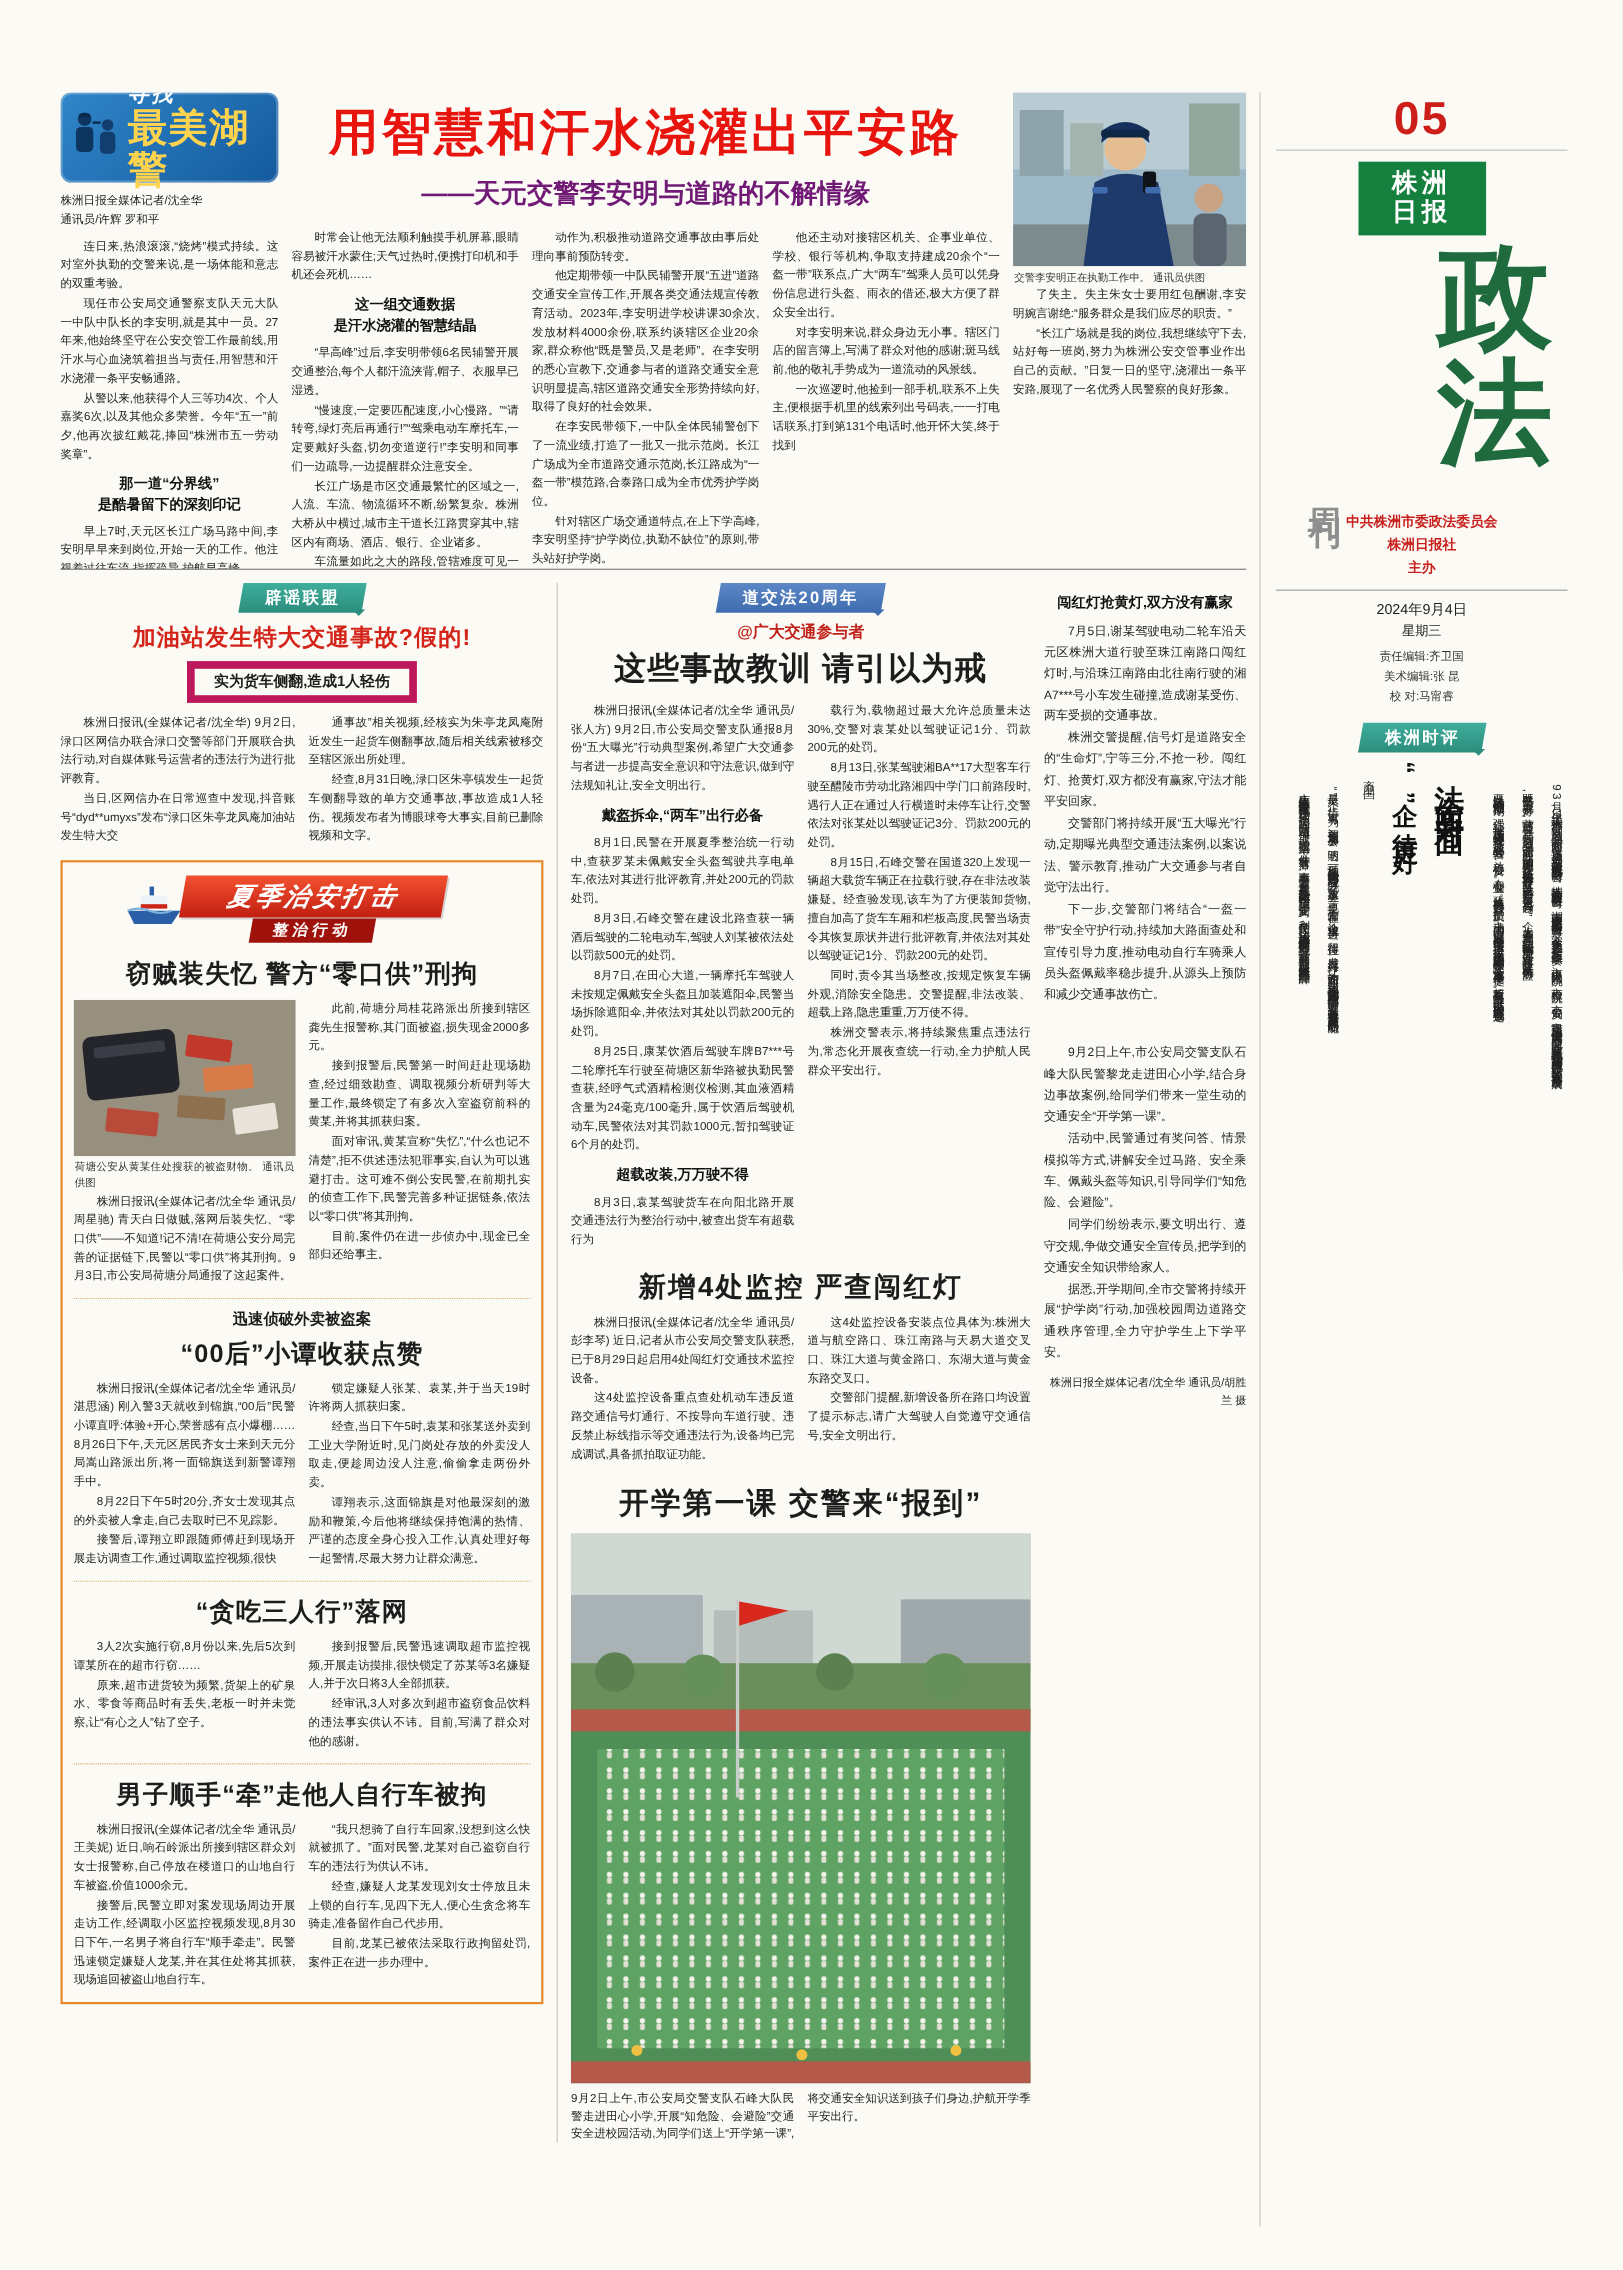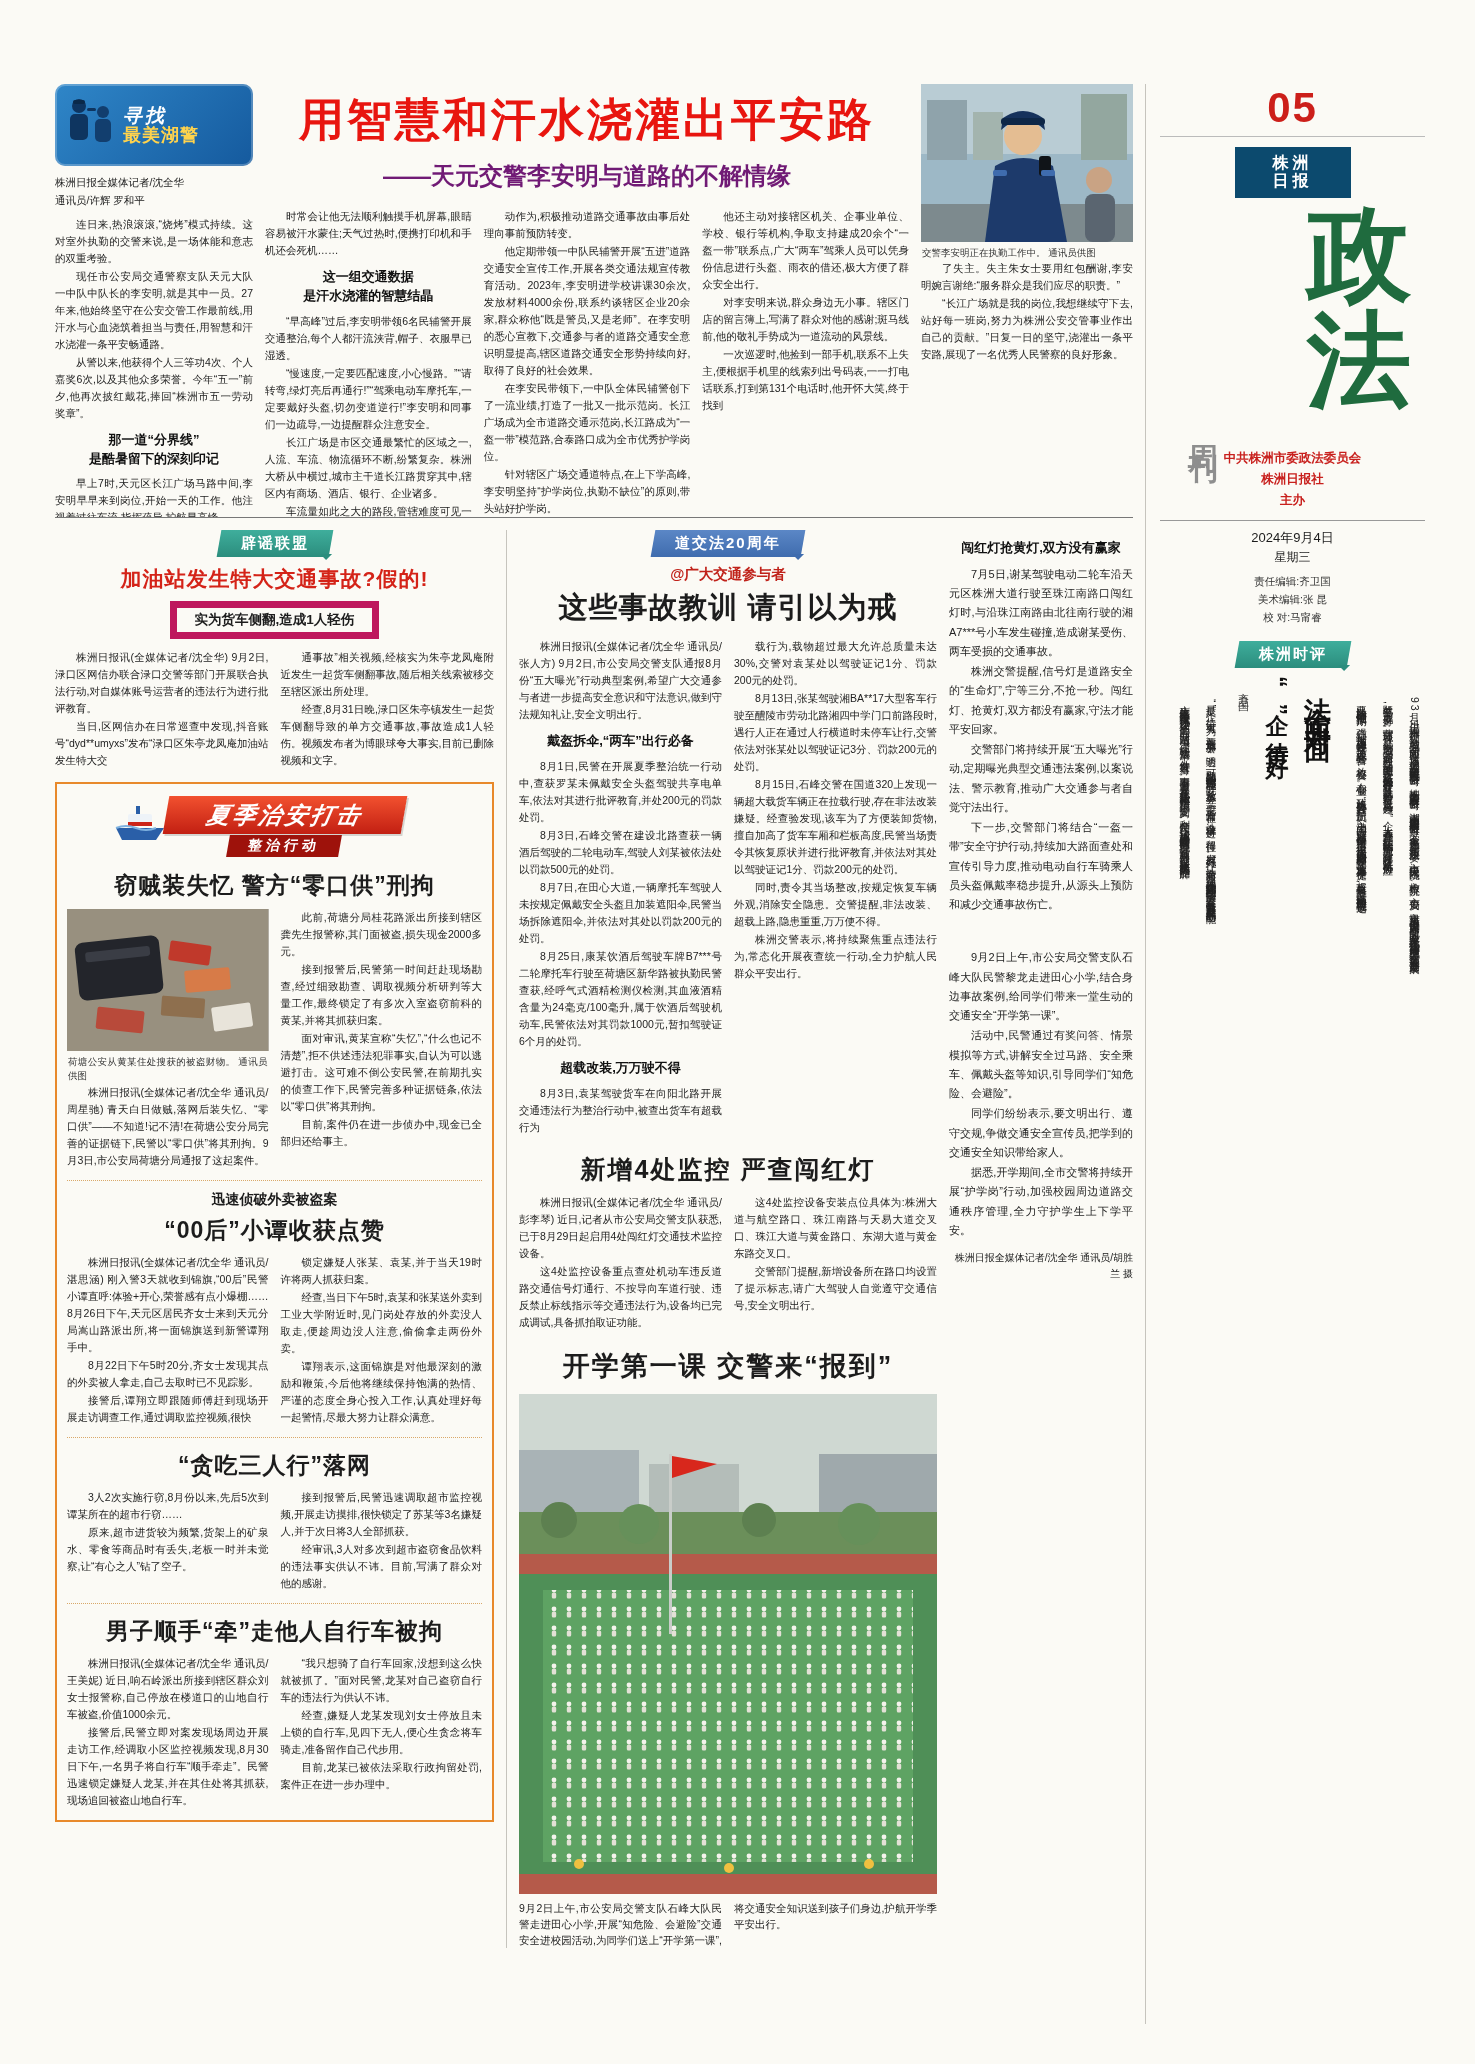--- a/index.html
+++ b/index.html
@@ -20,21 +20,21 @@
 
   
   .lead { height:434px; overflow:hidden; display:flex; gap:12px; border-bottom:1.5px solid #777; padding-bottom:8px; }
   .lead-c1 { width:198px; flex:0 0 auto; }
   .lead-mid { flex:1 1 auto; min-width:0; }
   .lead-c5 { width:212px; flex:0 0 auto; }
   .logo { width:198px; height:82px; border-radius:10px; display:flex; align-items:center; gap:6px; padding:6px 8px;
           background:linear-gradient(135deg,#2f86c8,#155a9e); box-shadow:inset 0 0 0 2px rgba(255,255,255,.25); margin-bottom:8px; }
   .logo-txt { line-height:1.05; }
   .lt1 { color:#fff; font-style:italic; font-size:19px; font-weight:bold; letter-spacing:3px; }
-  .lt2 { color:#ffd34d; font-size:18px; font-weight:900; letter-spacing:1px; }
+  .lt2 { color:#ffd34d; font-size:36px; font-weight:900; letter-spacing:1px; }
   .byline { font-size:10.5px; line-height:1.7; color:#222; margin:2px 0 6px; }
   .lead-hwrap { text-align:center; padding:6px 6px 10px; }
   .lead-h { color:#e8150f; font-size:45px; font-weight:900; letter-spacing:3px; white-space:nowrap; }
   .lead-deck { font-size:24px; color:#701a75; margin-top:10px; font-weight:bold; }
   .lead-cols { display:flex; gap:12px; margin-top:6px; }
   .lead-cols > div { flex:1 1 0; min-width:0; }
   .photo { width:100%; overflow:hidden; background:#ccc; }
   .photo svg { display:block; width:100%; height:100%; }
   .photo.officer { height:158px; }
 
@@ -77,22 +77,22 @@
   .mon-h { font-size:25px; font-weight:900; text-align:center; margin:16px 0 8px; letter-spacing:2px; }
   .sch-h { font-size:27px; font-weight:900; text-align:center; margin:16px 0 10px; letter-spacing:2px; }
   .photo.school { height:500px; }
   .sch-cap { margin-top:6px; font-size:10.5px; line-height:1.55; text-align:justify; column-count:2; column-gap:12px; }
   .narrow .bt { font-size:11px; line-height:1.75; }
   .sch-side { margin-top:34px; }
   .credit { margin-top:10px; font-size:10px; color:#222; text-align:right; line-height:1.6; }
 
   
   .pnum { color:#cc1f1a; font-size:42px; font-weight:900; text-align:center; letter-spacing:2px; border-bottom:1px solid #bbb; padding-bottom:4px; }
-  .masthead { width:116px; margin:10px auto 4px; background:#0c4a6e; color:#fff; text-align:center; padding:7px 4px;
-              font-weight:900; font-size:16px; line-height:1.15; letter-spacing:4px; font-family:"Liberation Serif","DejaVu Serif",serif; }
+  .masthead { width:116px; margin:10px auto 4px; background:#15803d; color:#fff; text-align:center; padding:7px 4px;
+              font-weight:900; font-size:23px; line-height:1.15; letter-spacing:4px; font-family:"Liberation Serif","DejaVu Serif",serif; }
   .masthead span { display:block; }
   .zf-wrap { position:relative; height:238px; margin-top:4px; }
   .zhengfa { position:absolute; right:14px; top:0; color:#1f6b3e; font-family:"Liberation Serif","DejaVu Serif",serif;
              font-weight:900; font-size:104px; line-height:1.02; text-align:center; }
   .zhoukan { position:absolute; left:22px; bottom:2px; writing-mode:vertical-rl; color:#8e8e8e; font-size:30px;
              font-weight:bold; letter-spacing:8px; }
   .org { color:#c8201d; font-size:12.5px; font-weight:bold; text-align:center; line-height:1.7; margin-top:8px; }
   .datebox { margin-top:8px; border-top:1px solid #999; padding-top:8px; text-align:center; }
   .d1 { font-size:13px; font-weight:normal; }
   .d2 { font-size:12px; margin:2px 0 6px; }

